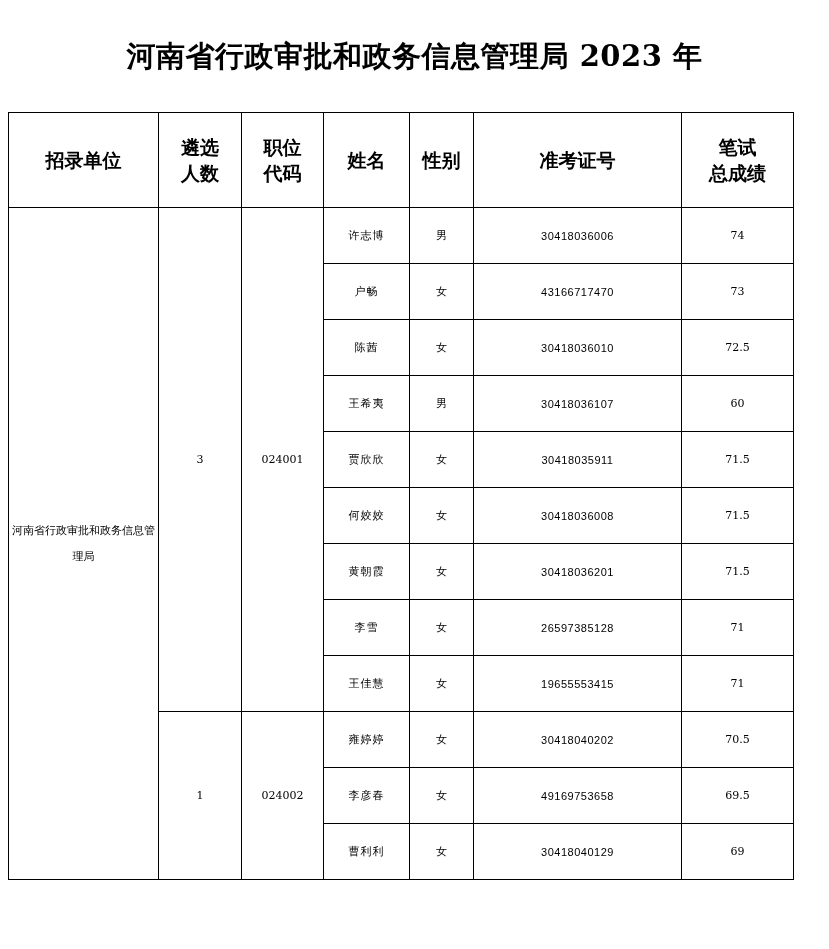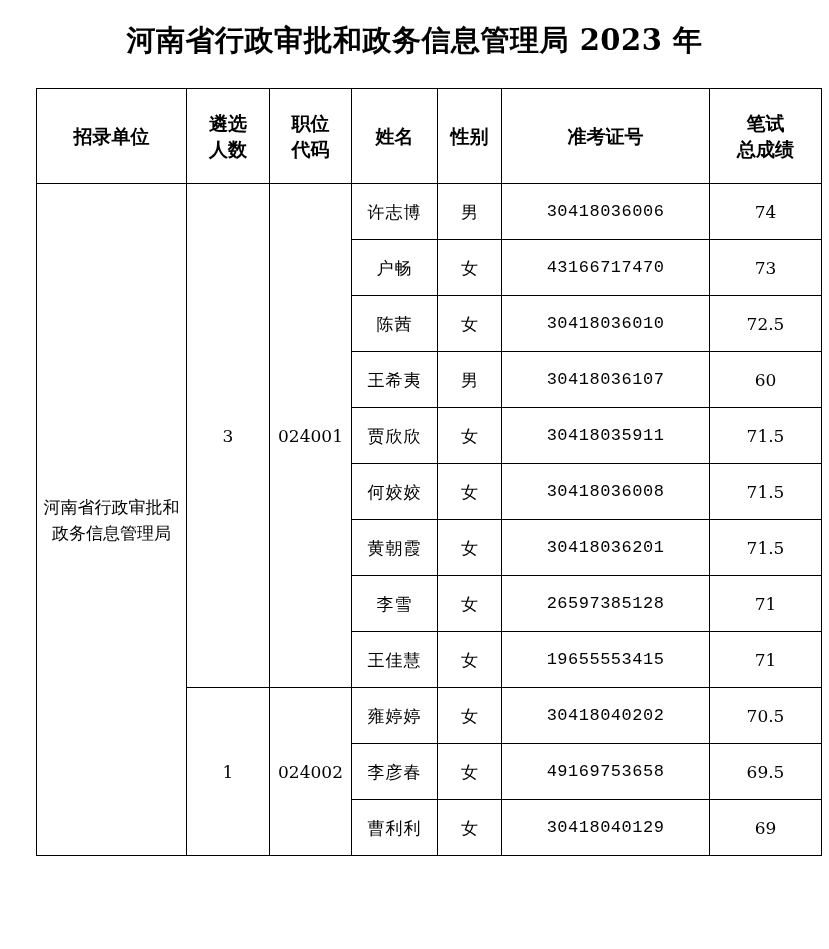--- a/index.html
+++ b/index.html
@@ -15,31 +15,31 @@
     overflow: hidden;
   }
   .page {
     width: 829px;
     height: 949px;
     position: relative;
     box-sizing: border-box;
     padding: 0;
   }
   .doc-title {
-    margin: 0;
-    padding: 18px 48px 0 48px;
+    margin: 8px;
+    padding: 26px 48px 0 48px;
     text-align: center;
     font-family: "DejaVu Serif", "Liberation Serif", serif;
     font-weight: bold;
     font-size: 29px;
     line-height: 44px;
     letter-spacing: 0.5px;
   }
   .table-wrap {
-    padding: 26px 22px 0 36px;
+    padding: 26px 22px 0 8px;
     box-sizing: border-box;
   }
   table.roster {
     border-collapse: collapse;
     width: 785px;
     table-layout: fixed;
     font-size: 16px;
   }
   table.roster th,
   table.roster td {
@@ -50,37 +50,37 @@
     padding: 0;
   }
   table.roster thead th {
     height: 94px;
     font-size: 19px;
     line-height: 26px;
     font-weight: bold;
   }
   table.roster tbody td {
     height: 55px;
-    font-size: 17px;
+    font-size: 11px;
     line-height: 26px;
   }
   td.unit-cell {
     font-size: 17px;
     line-height: 36px;
     padding: 0 12px;
   }
   td.num-cell, td.code-cell {
     font-size: 17px;
   }
   td.name-cell {
     font-size: 17px;
     letter-spacing: 1px;
   }
   td.ticket-cell {
-    font-family: Liberation Mono, monospace;
+    font-family: Liberation Sans, sans-serif;
     font-size: 17px;
     letter-spacing: 0.5px;
   }
   td.score-cell {
     font-size: 17px;
   }
   .col-unit   { width: 150px; }
   .col-num    { width: 83px; }
   .col-code   { width: 82px; }
   .col-name   { width: 86px; }

